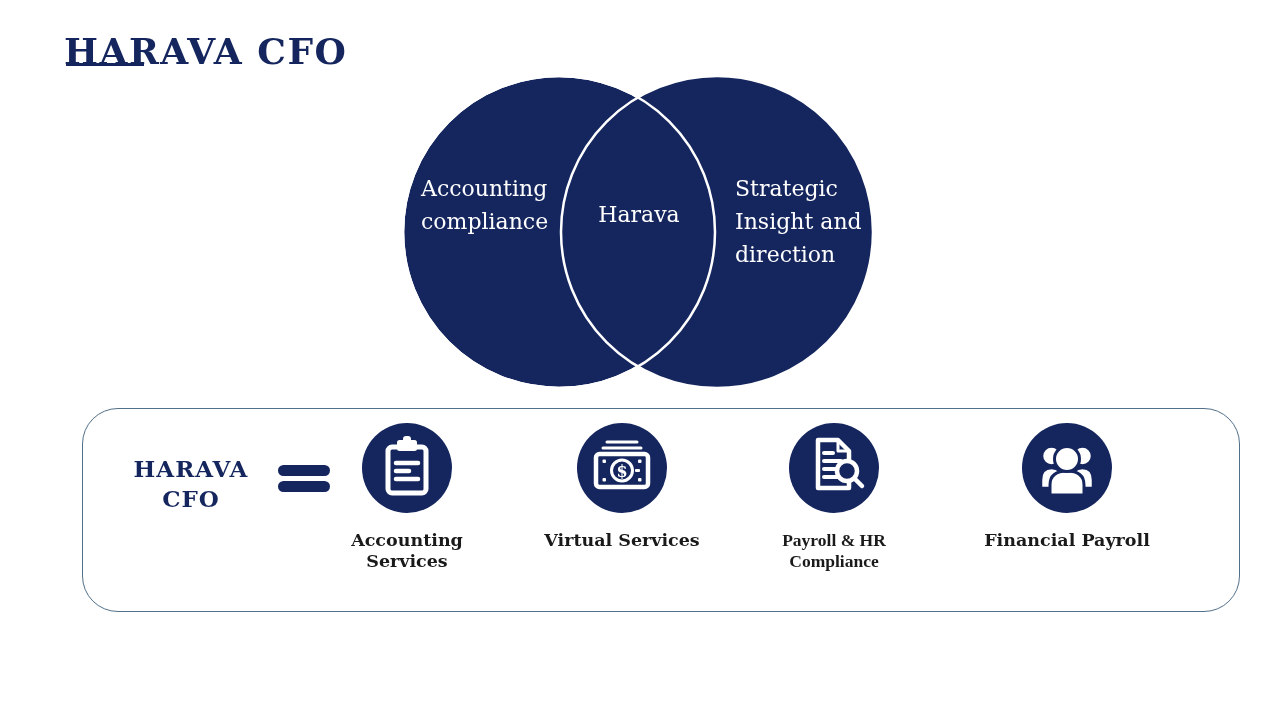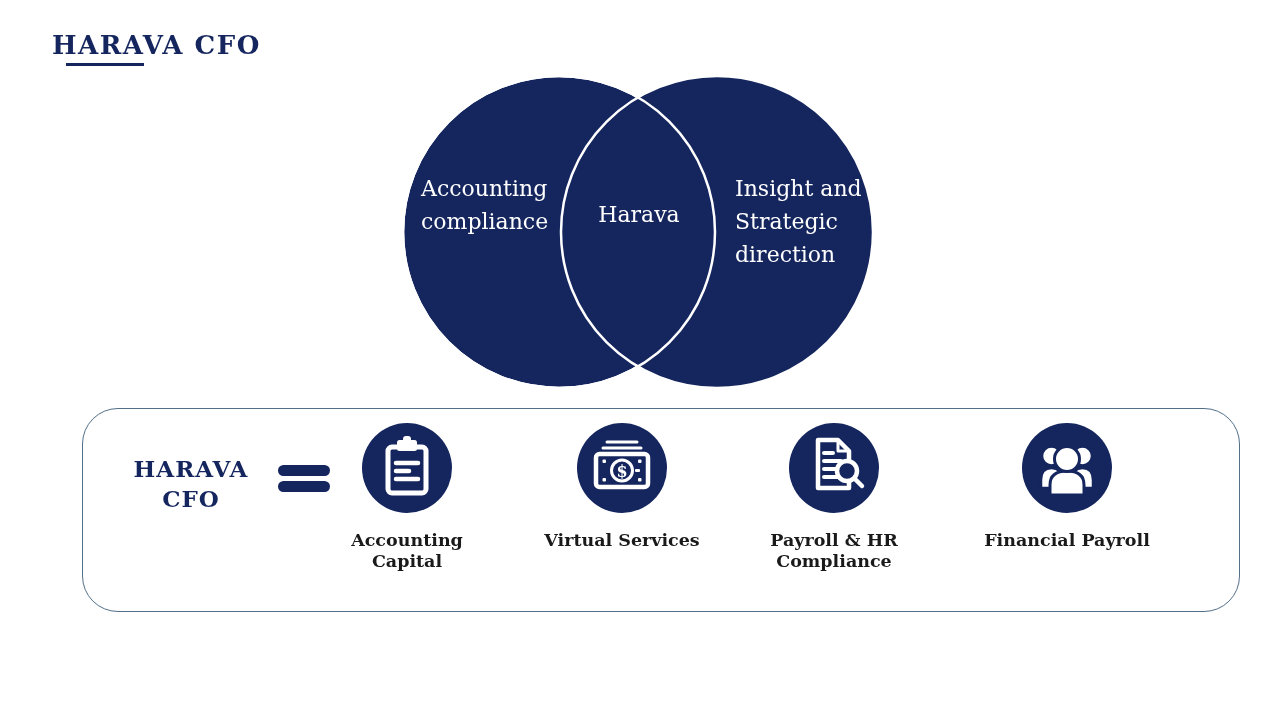--- a/index.html
+++ b/index.html
@@ -13,22 +13,22 @@
   html,body { width:1280px; height:720px; }
   body {
     position:relative;
     background:var(--background);
     font-family:"DejaVu Serif", serif;
     overflow:hidden;
   }
 
   
   .page-title {
-    position:absolute; left:52px; top:30px;
-    font-size:26px; font-weight:bold; letter-spacing:1.5px;
+    position:absolute; left:64px; top:30px;
+    font-size:36px; font-weight:bold; letter-spacing:1.5px;
     color:var(--navy); white-space:nowrap;
   }
   .title-underline {
     position:absolute; left:66px; top:63px;
     width:78px; height:3px; background:var(--navy);
   }
 
   
   .venn-wrap { position:absolute; left:399px; top:74px; width:478px; height:318px; }
   .venn-circle-fill { fill:var(--navy); stroke:var(--venn-outline); stroke-width:2.5; }
@@ -67,21 +67,21 @@
   .service-item { position:absolute; top:14px; width:230px; }
   .service-icon { width:90px; height:90px; margin:0 auto; display:block; }
   .service-label {
     margin-top:17px; text-align:center;
     font-size:17.5px; font-weight:bold; line-height:21px;
     color:var(--label-text);
   }
   .service-label span { display:block; }
   .item-1 { left:209px; }
   .item-2 { left:424px; }
-  .item-3 { left:636px; }
+  .item-3 { left:636px;font-family:Liberation Serif, serif; }
   .item-4 { left:869px; }
 
   
   .icon-bg { fill:var(--navy); }
   .wstroke { stroke:#fff; fill:none; stroke-linecap:round; stroke-linejoin:round; }
   .wfill { fill:#fff; }
   .nstroke { stroke:var(--navy); }
   .money-symbol {
     fill:#fff; font-family:"DejaVu Serif", serif;
     font-size:16px; font-weight:bold; text-anchor:middle;
@@ -104,22 +104,22 @@
 <div class="venn-label venn-label-left">
   <span>Accounting</span>
   <span>compliance</span>
 </div>
 
 <div class="venn-label venn-label-center">
   <span>Harava</span>
 </div>
 
 <div class="venn-label venn-label-right">
+  <span>Strategic</span>
   <span>Insight and</span>
-  <span>Strategic</span>
   <span>direction</span>
 </div>
 
 <div class="solution-panel">
 
   <div class="solution-heading">
     <span>HARAVA</span>
     <span>CFO</span>
   </div>
 
@@ -133,21 +133,21 @@
       <circle class="icon-bg" cx="45" cy="45" r="45"></circle>
       <rect class="wstroke" x="26" y="24" width="38" height="46" rx="4" stroke-width="5"></rect>
       <rect class="wfill" x="41" y="13" width="8" height="7" rx="3"></rect>
       <rect class="wfill" x="35" y="17" width="20" height="11" rx="2.5"></rect>
       <line class="wstroke" x1="34" y1="40" x2="56" y2="40" stroke-width="4.5"></line>
       <line class="wstroke" x1="34" y1="48" x2="47" y2="48" stroke-width="4.5"></line>
       <line class="wstroke" x1="34" y1="56" x2="56" y2="56" stroke-width="4.5"></line>
     </svg>
     <div class="service-label">
       <span>Accounting</span>
-      <span>Capital</span>
+      <span>Services</span>
     </div>
   </div>
 
   <div class="service-item item-2">
     <svg class="service-icon" viewBox="0 0 90 90">
       <circle class="icon-bg" cx="45" cy="45" r="45"></circle>
       <line class="wstroke" x1="30" y1="19" x2="60" y2="19" stroke-width="3"></line>
       <line class="wstroke" x1="26" y1="25" x2="64" y2="25" stroke-width="3"></line>
       <rect class="wstroke" x="19" y="31" width="52" height="33" rx="3.5" stroke-width="4.5"></rect>
       <circle class="wstroke" cx="45" cy="47.5" r="10.5" stroke-width="3"></circle>

